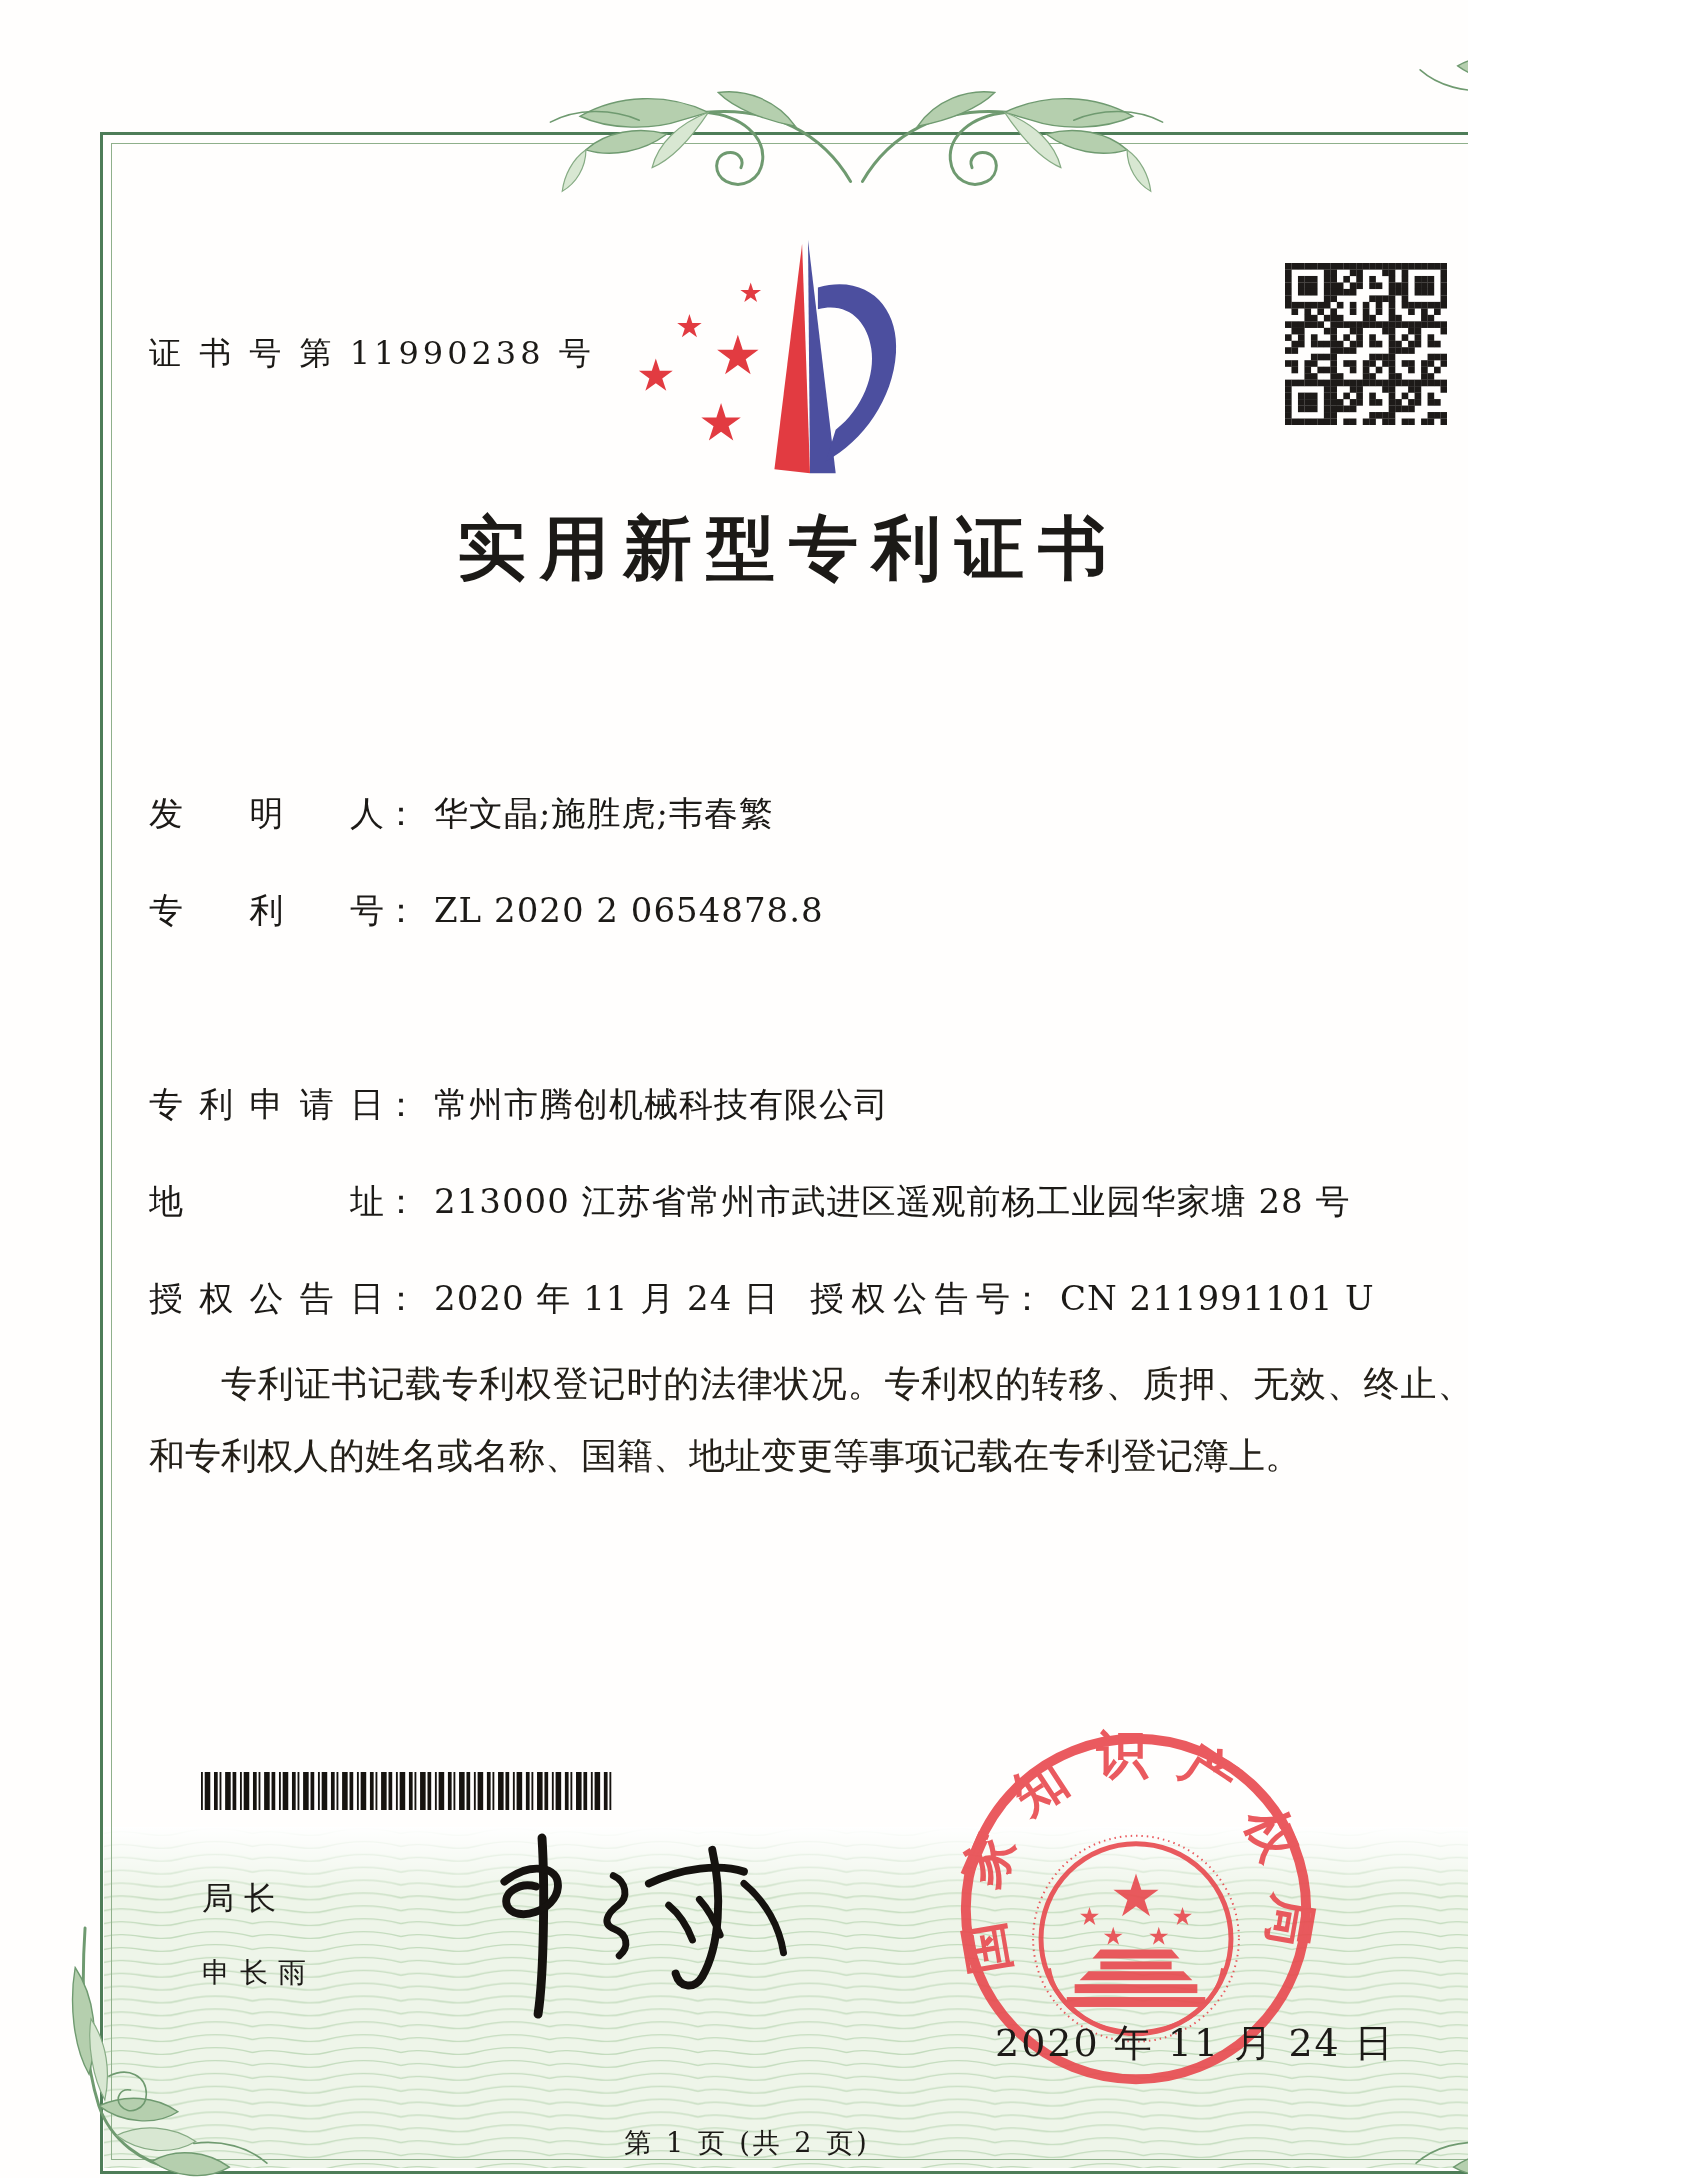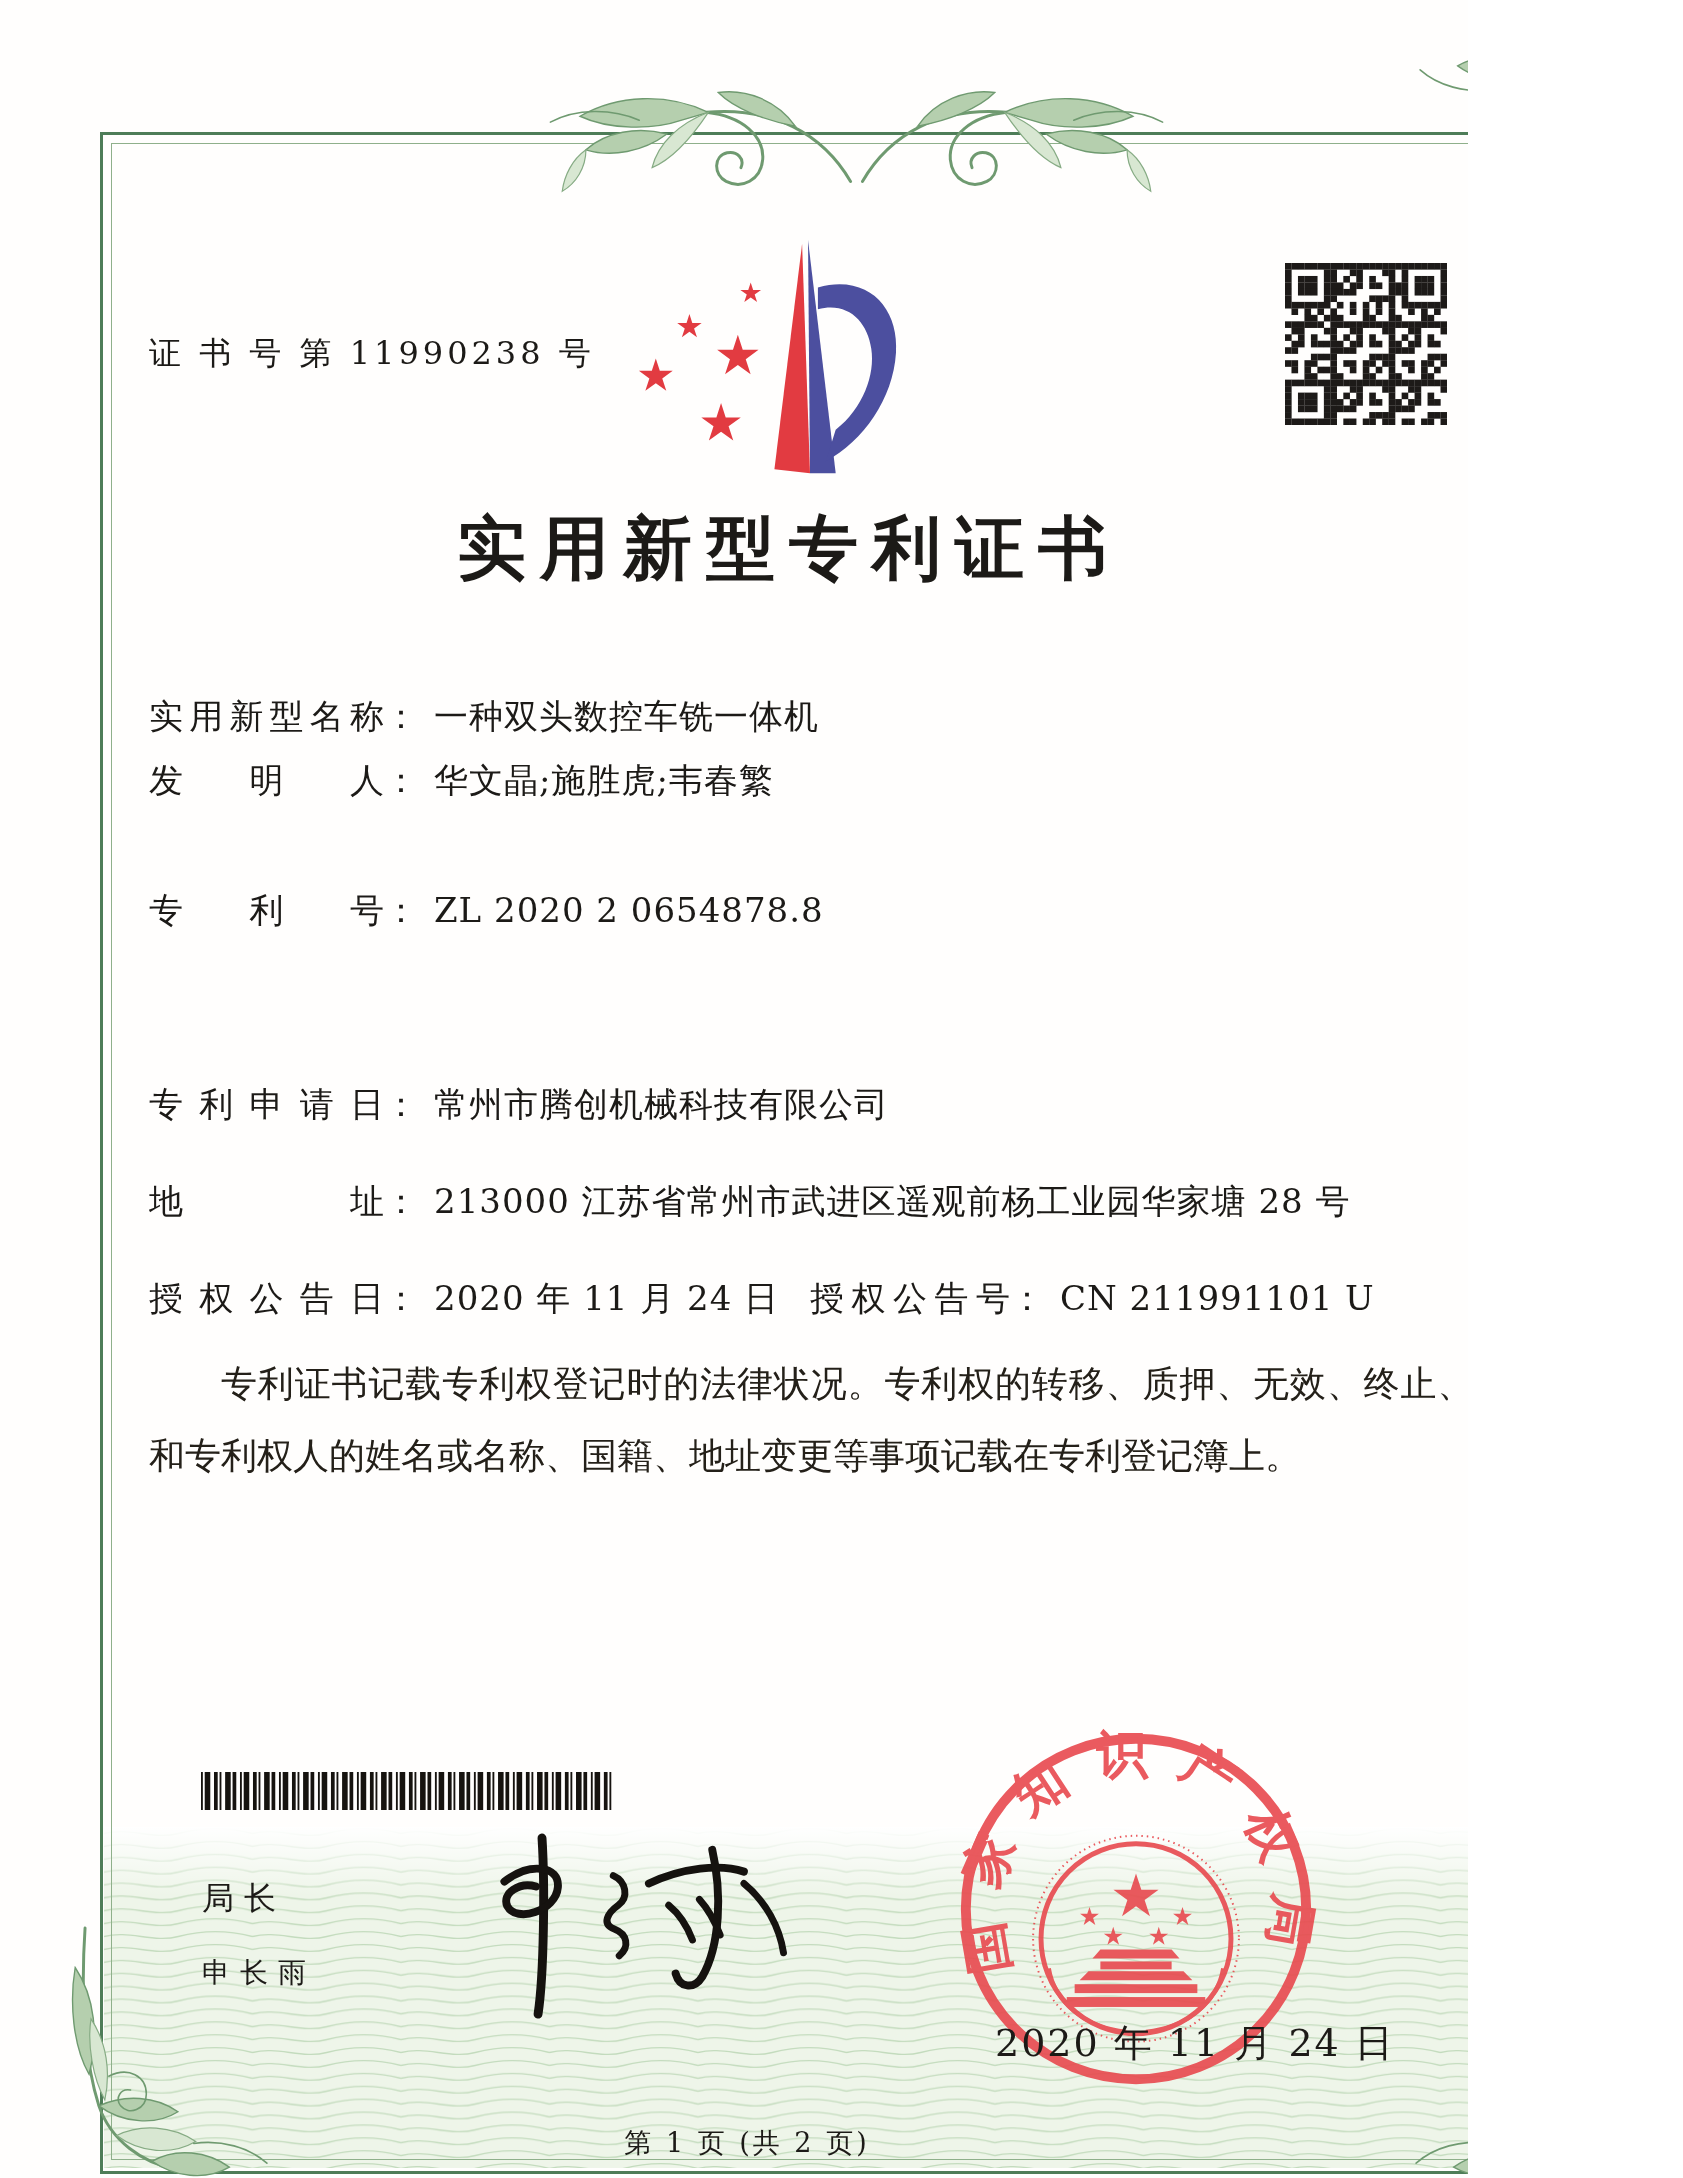--- a/index.html
+++ b/index.html
@@ -477,24 +477,21 @@
       <rect x="104.96" y="157.44" width="6.71" height="6.71" fill="#1d1a18"></rect>
       <rect x="118.08" y="157.44" width="6.71" height="6.71" fill="#1d1a18"></rect>
       <rect x="124.64" y="157.44" width="6.71" height="6.71" fill="#1d1a18"></rect>
       <rect x="137.76" y="157.44" width="6.71" height="6.71" fill="#1d1a18"></rect>
       <rect x="144.32" y="157.44" width="6.71" height="6.71" fill="#1d1a18"></rect>
       <rect x="157.44" y="157.44" width="6.71" height="6.71" fill="#1d1a18"></rect>
     </svg>
 
   <h1 class="title">实用新型专利证书</h1>
 
-  <div class="row" style="top:694px">
-    <span class="lbl">实用新型名称</span><span>：</span><span class="val">一种双头数控车铣一体机</span>
-  </div>
-  <div class="row" style="top:758px">
+  <div class="row" style="top:791px">
     <span class="lbl">发明人</span><span>：</span><span class="val">华文晶;施胜虎;韦春繁</span>
   </div>
   <div class="row" style="top:888px">
     <span class="lbl">专利号</span><span>：</span><span class="val">ZL 2020 2 0654878.8</span>
   </div>
   <div class="row" style="top:1082px">
     <span class="lbl">专利申请日</span><span>：</span><span class="val">常州市腾创机械科技有限公司</span>
   </div>
   <div class="row" style="top:1179px">
     <span class="lbl">地址</span><span>：</span><span class="val">213000 江苏省常州市武进区遥观前杨工业园华家塘 28 号</span>

